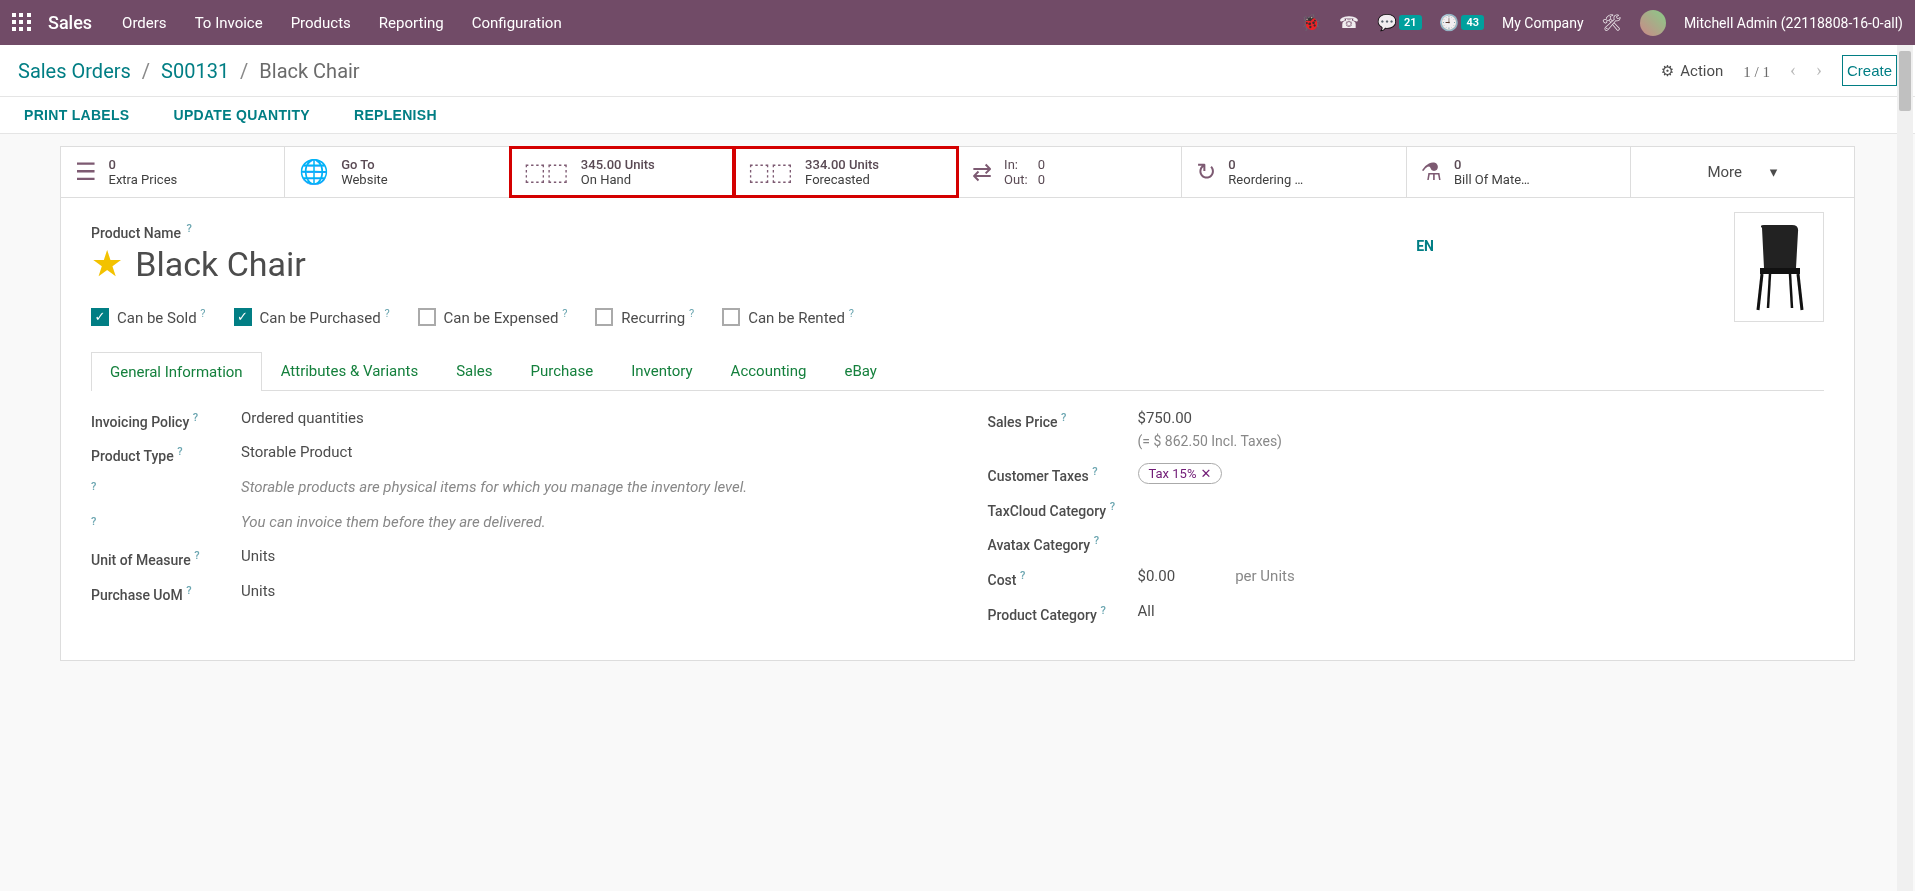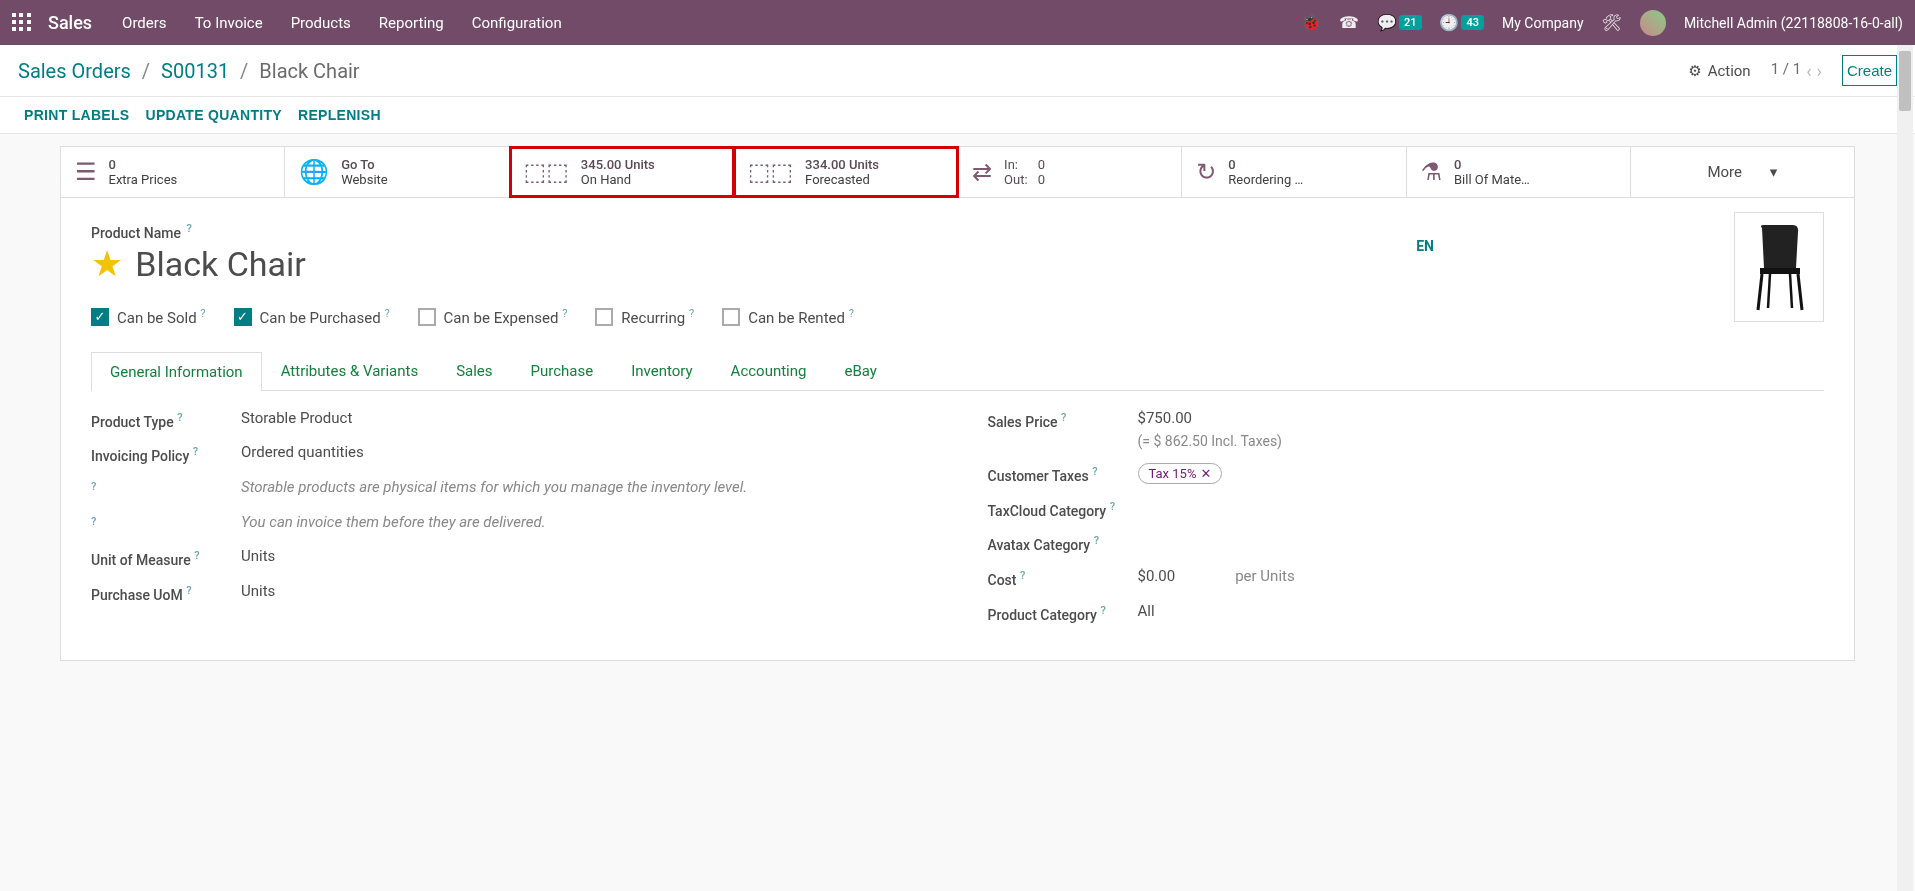--- a/index.html
+++ b/index.html
@@ -19,26 +19,26 @@
 .topnav .avatar { width: 26px; height: 26px; border-radius: 50%; background: linear-gradient(45deg,#c88,#8c8); display:inline-block; }
 .topnav .user { font-size: 14px; }
 
 
 .control-row { background: #fff; display: flex; align-items: center; justify-content: space-between; padding: 10px 18px; border-bottom: 1px solid #e5e5e5; }
 .breadcrumb { font-size: 20px; color: #6b6b6b; }
 .breadcrumb a { color: #017e84; text-decoration: none; }
 .breadcrumb .sep { margin: 0 6px; color: #888; }
 .control-right { display: flex; align-items: center; gap: 20px; }
 .action-btn { display: flex; align-items: center; gap: 6px; color: #4c4c4c; cursor: pointer; font-size: 15px; }
-.pager { display: flex; align-items: flex-start; gap: 5px; color: #6b6b6b; font-size: 15px; }
+.pager { display: flex; align-items: flex-end; gap: 20px; color: #6b6b6b; font-size: 15px; font-family: Liberation Serif, serif; }
 .pager .arrow { color: #bbb; cursor: pointer; font-size: 18px; }
 .create-btn { border: 1px solid #017e84; color: #017e84; background: #fff; padding: 6px 4px; font-size: 15px; cursor: pointer; }
 
 
-.action-bar { background: #fff; padding: 10px 24px; border-bottom: 1px solid #e5e5e5; display: flex; gap: 16px; }
+.action-bar { background: #fff; padding: 10px 24px; border-bottom: 1px solid #e5e5e5; display: flex; gap: 44px; }
 .action-bar button { background: none; border: none; color: #017e84; font-weight: 600; font-size: 14px; cursor: pointer; letter-spacing: 0.3px; }
 
 
 .content-wrap { padding: 12px 60px 40px; }
 .statbar { display: flex; border: 1px solid #ddd; background: #fff; }
 .stat { flex: 1; border-right: 1px solid #ddd; padding: 10px 14px; display: flex; align-items: center; gap: 12px; cursor: pointer; min-width: 0; }
 .stat:last-child { border-right: none; }
 .stat .ic { font-size: 24px; color: #7d5a72; flex-shrink: 0; }
 .stat .txt { display: flex; flex-direction: column; font-size: 13px; color: #5a4a54; min-width:0; }
 .stat .txt .line1 { font-weight: 500; white-space: nowrap; overflow:hidden; text-overflow:ellipsis; }
@@ -261,26 +261,26 @@
       <div class="tab">Sales</div>
       <div class="tab">Purchase</div>
       <div class="tab">Inventory</div>
       <div class="tab">Accounting</div>
       <div class="tab">eBay</div>
     </div>
 
     <div class="fields">
       <div class="col">
         <div class="field-row">
+            <div class="flabel"><span>Invoicing Policy</span> <sup>?</sup></div>
+            <div class="fval">Ordered quantities</div>
+          </div>
+        <div class="field-row">
             <div class="flabel"><span>Product Type</span> <sup>?</sup></div>
             <div class="fval">Storable Product</div>
-          </div>
-        <div class="field-row">
-            <div class="flabel"><span>Invoicing Policy</span> <sup>?</sup></div>
-            <div class="fval">Ordered quantities</div>
           </div>
         <div class="field-row">
             <div class="flabel"><sup>?</sup></div>
             <div class="fval fhelp">Storable products are physical items for which you manage the inventory level.</div>
           </div>
         <div class="field-row">
             <div class="flabel"><sup>?</sup></div>
             <div class="fval fhelp">You can invoice them before they are delivered.</div>
           </div>
         <div class="field-row">

